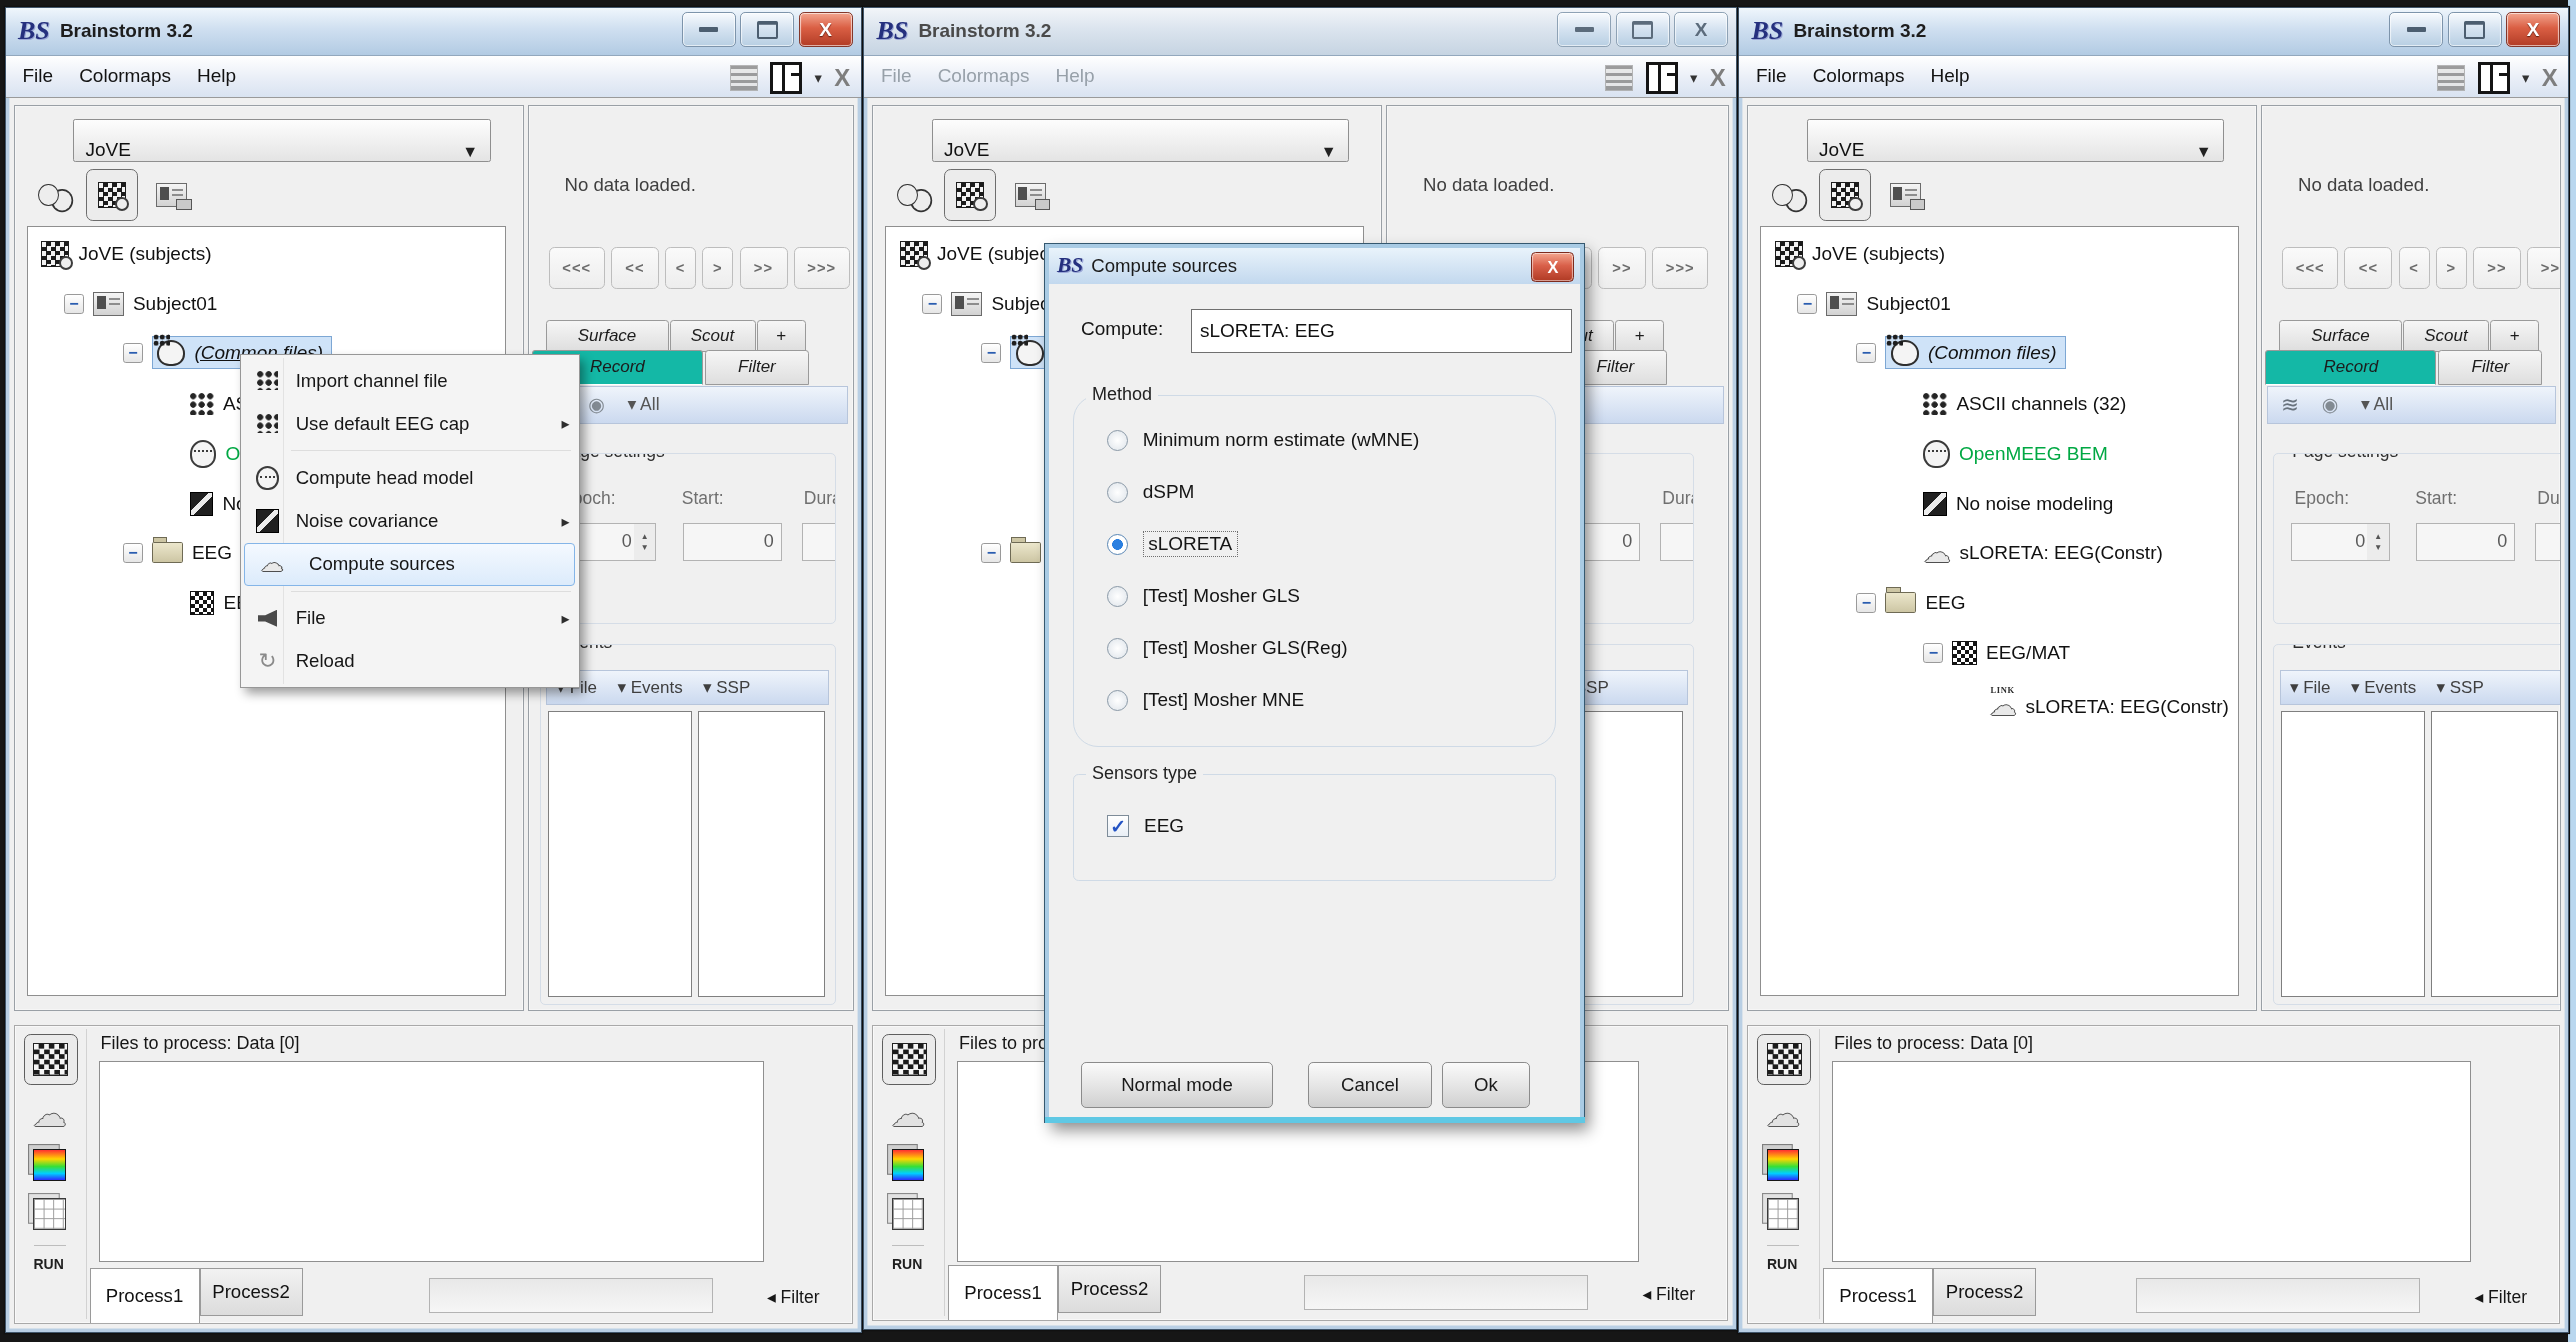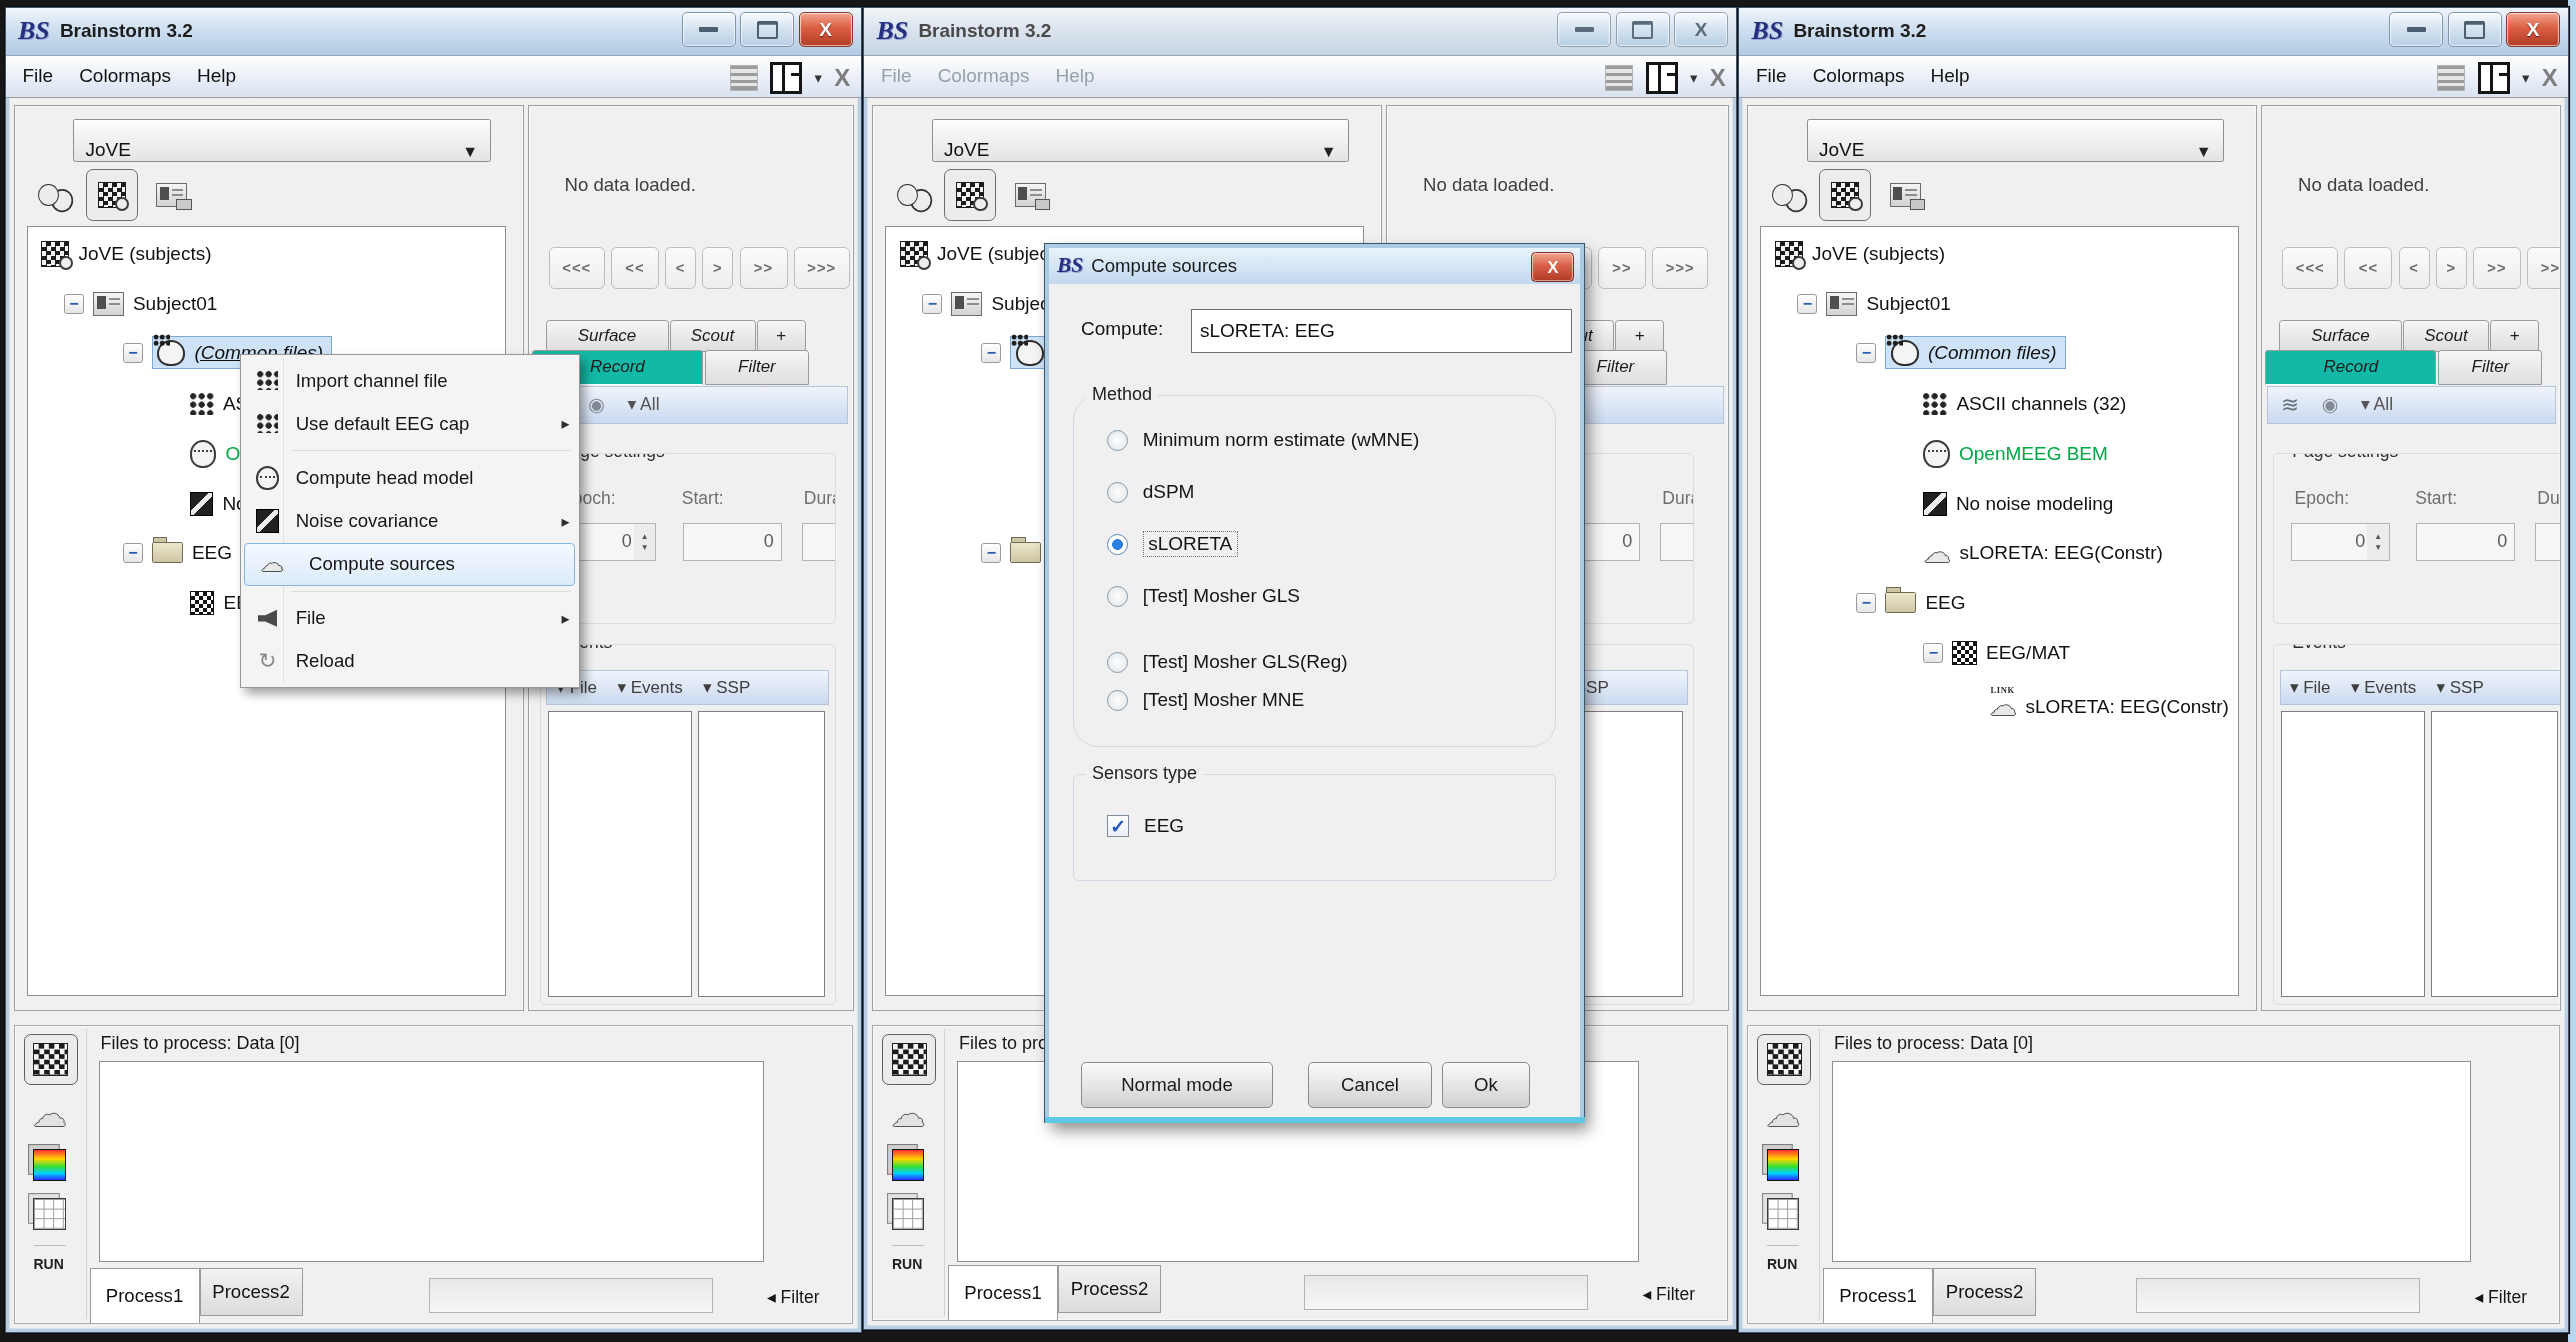--- a/index.html
+++ b/index.html
@@ -690,21 +690,21 @@
           <span>dSPM</span>
         </div>
       <div class="ropt" style="top:130px;">
           <span class="rad on"></span>
           <span class="focusbox">sLORETA</span>
         </div>
       <div class="ropt" style="top:182px;">
           <span class="rad"></span>
           <span>[Test] Mosher GLS</span>
         </div>
-      <div class="ropt" style="top:248px;">
+      <div class="ropt" style="top:234px;">
           <span class="rad"></span>
           <span>[Test] Mosher GLS(Reg)</span>
         </div>
       <div class="ropt" style="top:286px;">
           <span class="rad"></span>
           <span>[Test] Mosher MNE</span>
         </div>
     </div>
 
     <div class="dgrp" style="top:490px;height:105px;">

